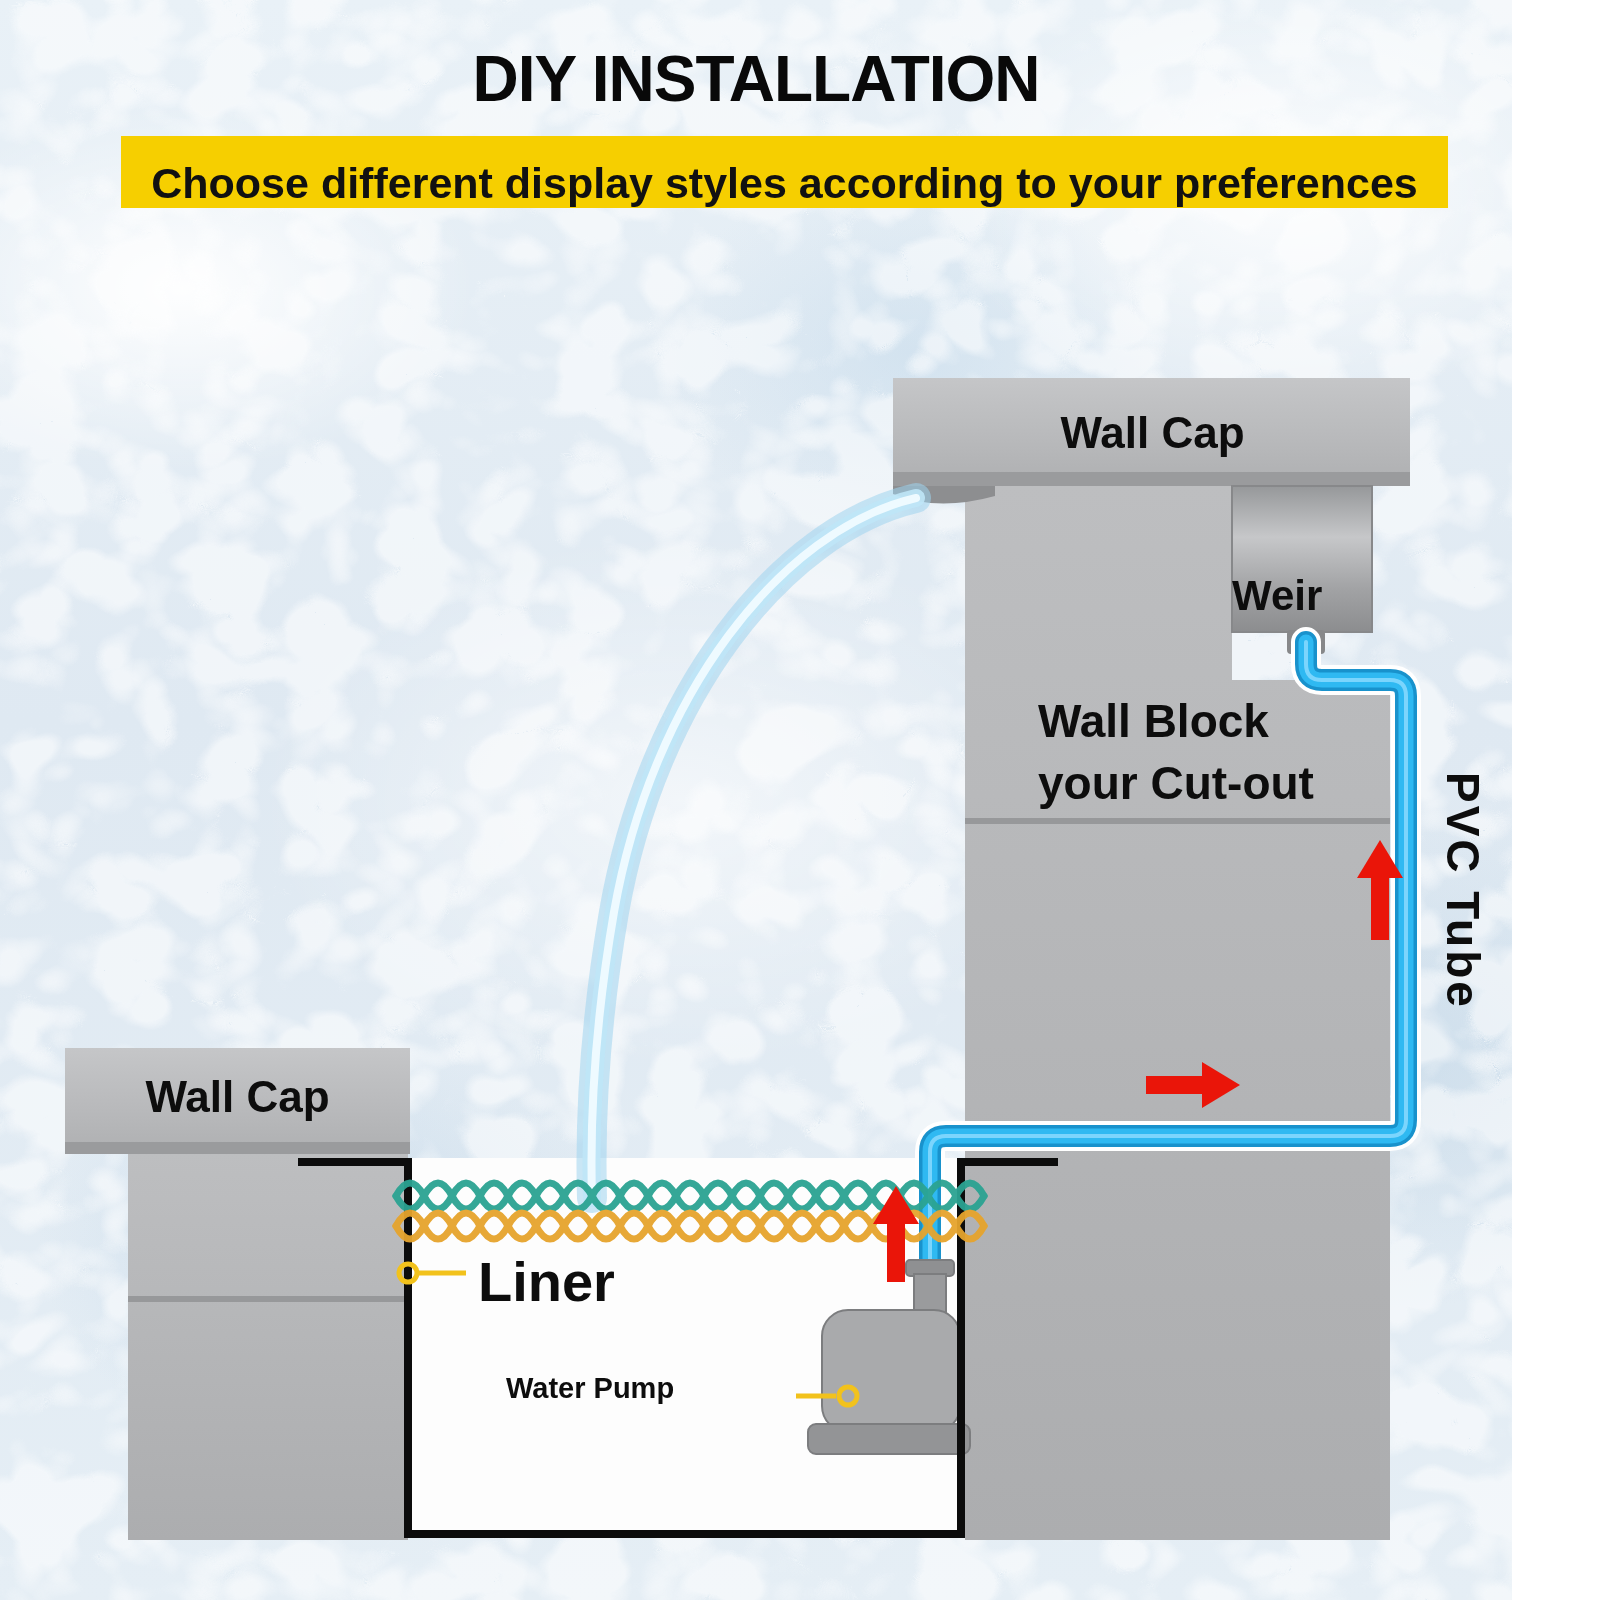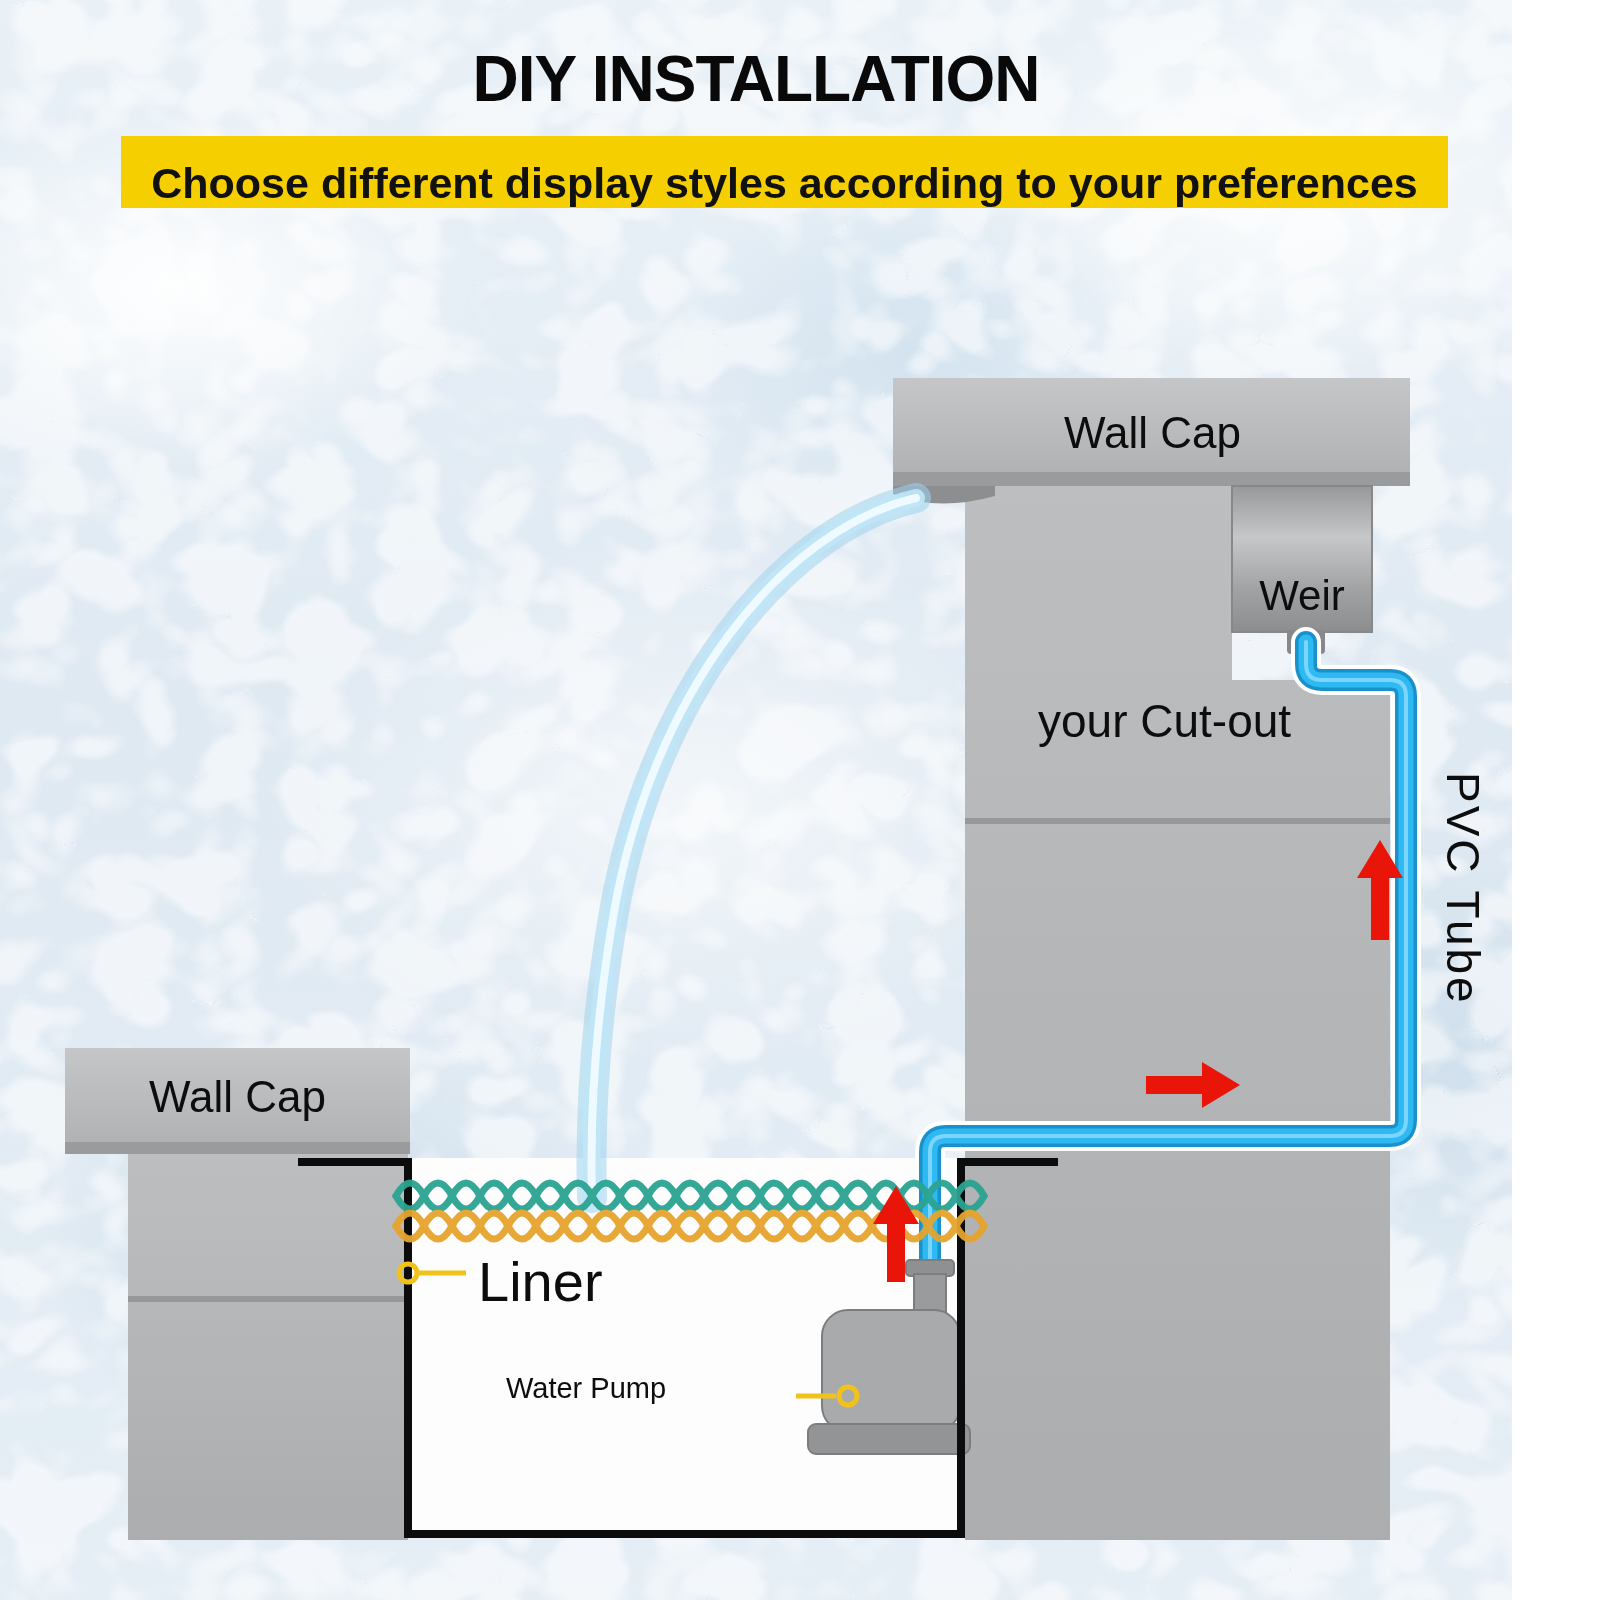--- a/index.html
+++ b/index.html
@@ -8,32 +8,32 @@
     background:
       radial-gradient(420px 260px at 12% 18%, rgba(255,255,255,.95), rgba(255,255,255,0) 70%),
       radial-gradient(500px 300px at 85% 12%, rgba(255,255,255,.85), rgba(255,255,255,0) 70%),
       radial-gradient(600px 380px at 45% 50%, rgba(255,255,255,.6), rgba(255,255,255,0) 70%),
       radial-gradient(420px 300px at 22% 78%, rgba(178,204,226,.45), rgba(255,255,255,0) 70%),
       radial-gradient(520px 360px at 92% 66%, rgba(176,203,224,.4), rgba(255,255,255,0) 70%),
       radial-gradient(360px 260px at 60% 22%, rgba(186,212,232,.4), rgba(255,255,255,0) 70%),
       linear-gradient(180deg,#e9f1f7 0%,#dfe9f2 45%,#e5eef5 100%);
   }
   svg.diagram{position:absolute;left:0;top:0;z-index:1;}
-  .label{position:absolute;z-index:5;color:#0d0d0d;font-weight:400;line-height:1.15;}
+  .label{position:absolute;z-index:5;color:#0d0d0d;font-weight:700;line-height:1.15;}
   .page-title{
     position:absolute;z-index:5;top:42px;left:0;width:100%;text-align:center;
     font-size:64px;font-weight:700;letter-spacing:-1px;color:#090909;
   }
   .banner{
     position:absolute;z-index:5;left:121px;top:136px;width:1327px;height:72px;
     background:#F6CF00;display:flex;align-items:flex-end;justify-content:center;
   }
   .banner span{font-size:43px;font-weight:700;color:#111;}
   .lbl-wallcap-right{left:895px;top:408px;width:515px;text-align:center;font-size:44px;}
-  .lbl-weir{left:1232px;top:572px;width:140px;text-align:center;font-size:42px;}
+  .lbl-weir{left:1232px;top:572px;width:140px;font-size:42px;}
   .lbl-wallblock{left:1038px;top:690px;font-size:46px;line-height:62px;}
   .lbl-pvc{left:1436px;top:772px;font-size:46px;writing-mode:vertical-rl;letter-spacing:3px;height:280px;}
   .lbl-wallcap-left{left:65px;top:1072px;width:345px;text-align:center;font-size:44px;}
   .lbl-liner{left:478px;top:1250px;font-size:56px;}
   .lbl-pump{left:506px;top:1372px;font-size:29px;}
 </style>
 </head>
 <body>
 
 <div class="stage">
@@ -140,20 +140,21 @@
       <g>
         <line x1="796" y1="1396" x2="836" y2="1396"></line>
         <circle cx="848" cy="1396" r="9"></circle>
       </g>
     </g>
   </svg>
 
   <div class="label lbl-wallcap-right">Wall Cap</div>
   <div class="label lbl-weir">Weir</div>
   <div class="label lbl-wallblock">
+    <div>Wall Block</div>
     <div>your Cut-out</div>
   </div>
   <div class="label lbl-pvc">PVC Tube</div>
   <div class="label lbl-wallcap-left">Wall Cap</div>
   <div class="label lbl-liner">Liner</div>
   <div class="label lbl-pump">Water Pump</div>
 
 </div>
 
 </body></html>

